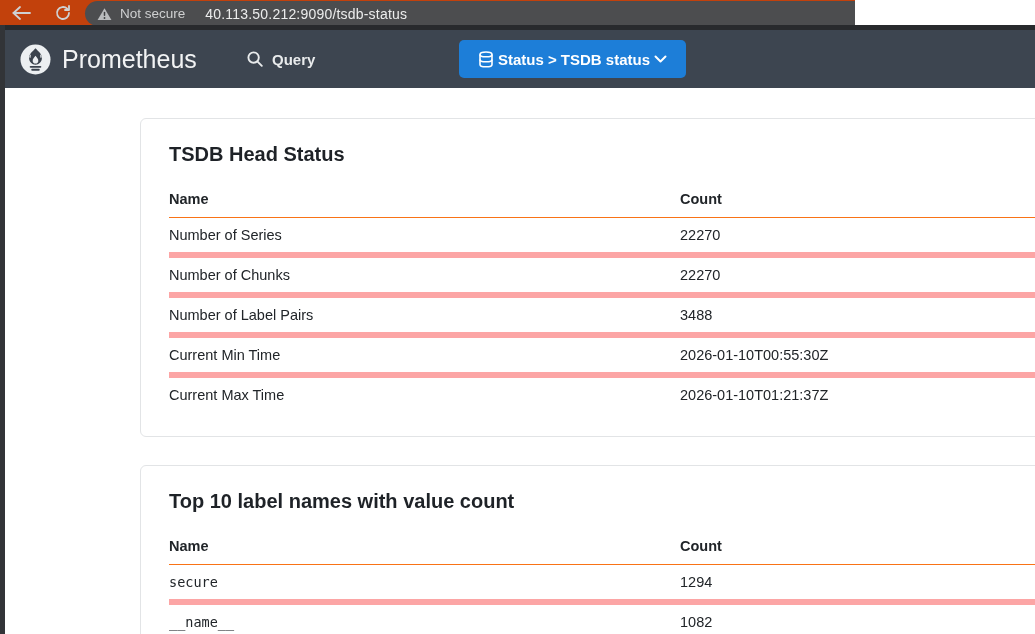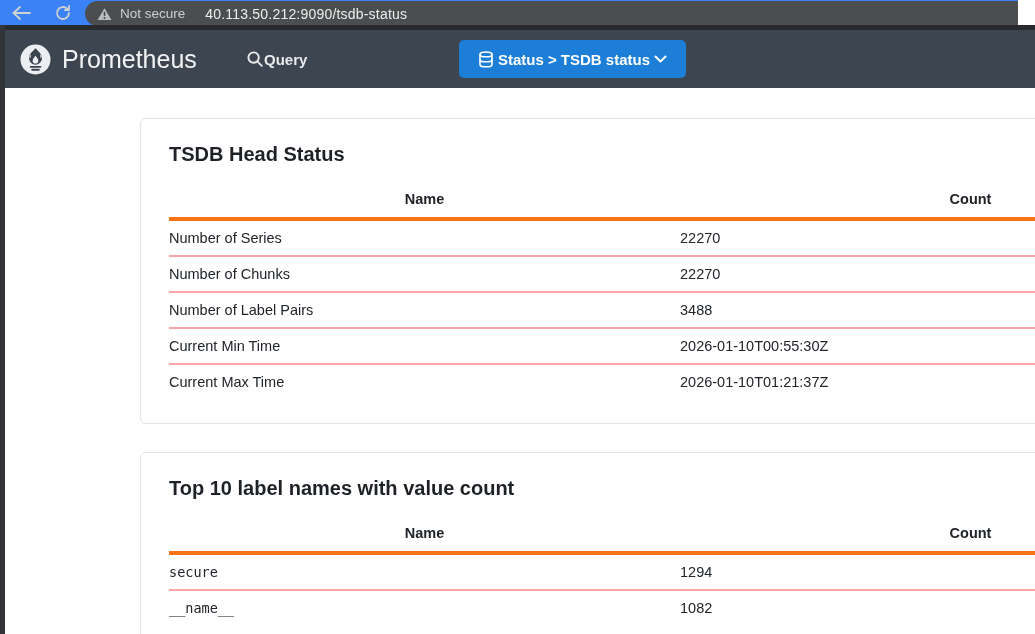--- a/index.html
+++ b/index.html
@@ -7,22 +7,22 @@
     width: 1035px; height: 634px;
     overflow: hidden;
     background: #ffffff;
     font-family: "Liberation Sans", sans-serif;
     position: relative;
   }
   .screen { position: absolute; inset: 0; width: 1035px; height: 634px; overflow: hidden; }
 
   
   .chrome {
-    position: absolute; top: 0; left: 0; width: 1018px; height: 25px;
-    background: #3b82f6;
+    position: absolute; top: 0; left: 0; width: 855px; height: 25px;
+    background: #c2410c;
   }
   .chrome-sep {
     position: absolute; top: 25px; left: 0; width: 1035px; height: 5px;
     background: #282a2d;
   }
   .nav-btn {
     position: absolute; top: 1px; width: 26px; height: 24px;
     display: flex; align-items: center; justify-content: center;
     background: transparent; border: 0; padding: 0; cursor: pointer;
   }
@@ -45,21 +45,21 @@
     position: absolute; top: 30px; left: 0; width: 1035px; height: 58px;
     background: #3d4550;
   }
   .brand {
     position: absolute; left: 20px; top: 0; height: 58px;
     display: flex; align-items: center; gap: 11px;
     color: #f2f3f4; font-size: 25px; cursor: pointer;
   }
   .navlink {
     position: absolute; top: 0; height: 58px;
-    display: flex; align-items: center; gap: 1px;
+    display: flex; align-items: center; gap: 9px;
     color: #e9ebec; font-size: 15px; font-weight: 700; cursor: pointer;
   }
   .navlink.query { left: 247px; }
   .navlink.alerts { left: 365px; }
   .status-btn {
     position: absolute; left: 459px; top: 10px; width: 227px; height: 38px;
     background: var(--accent, #1d7ed8);
     border: 0; border-radius: 5px;
     display: flex; align-items: center; justify-content: center; gap: 4px;
     color: #ffffff; font-size: 15px; font-weight: 700;
@@ -92,30 +92,30 @@
     margin: 0 0 24px 0;
     font-size: 20px; line-height: 26px; font-weight: 700;
     color: #1e2227;
   }
   table.status-table {
     width: 100%;
     border-collapse: collapse;
     font-size: 14.5px; color: #212529;
   }
   table.status-table th {
-    text-align: center; font-weight: 700;
+    text-align: left; font-weight: 700;
     padding: 0 0 10px 0;
-    border-bottom: 4px solid #f97316;
+    border-bottom: 1px solid #f97316;
   }
   table.status-table th:first-child { width: 511px; }
   table.status-table td {
     text-align: left;
     padding: 9px 0;
   }
-  table.status-table tbody tr + tr td { border-top: 2px solid #fca5a5; }
+  table.status-table tbody tr + tr td { border-top: 6px solid #fca5a5; }
   td.mono { font-family: "DejaVu Sans Mono", monospace; font-size: 13.5px; }
 </style>
 </head>
 <body>
 
 <div class="screen">
 
   <div class="chrome">
     <button class="nav-btn" style="left:8px">
       <svg width="19" height="14" viewBox="0 0 19 14" fill="none" stroke="#cfd1d3" stroke-width="1.8" stroke-linecap="round" stroke-linejoin="round">

